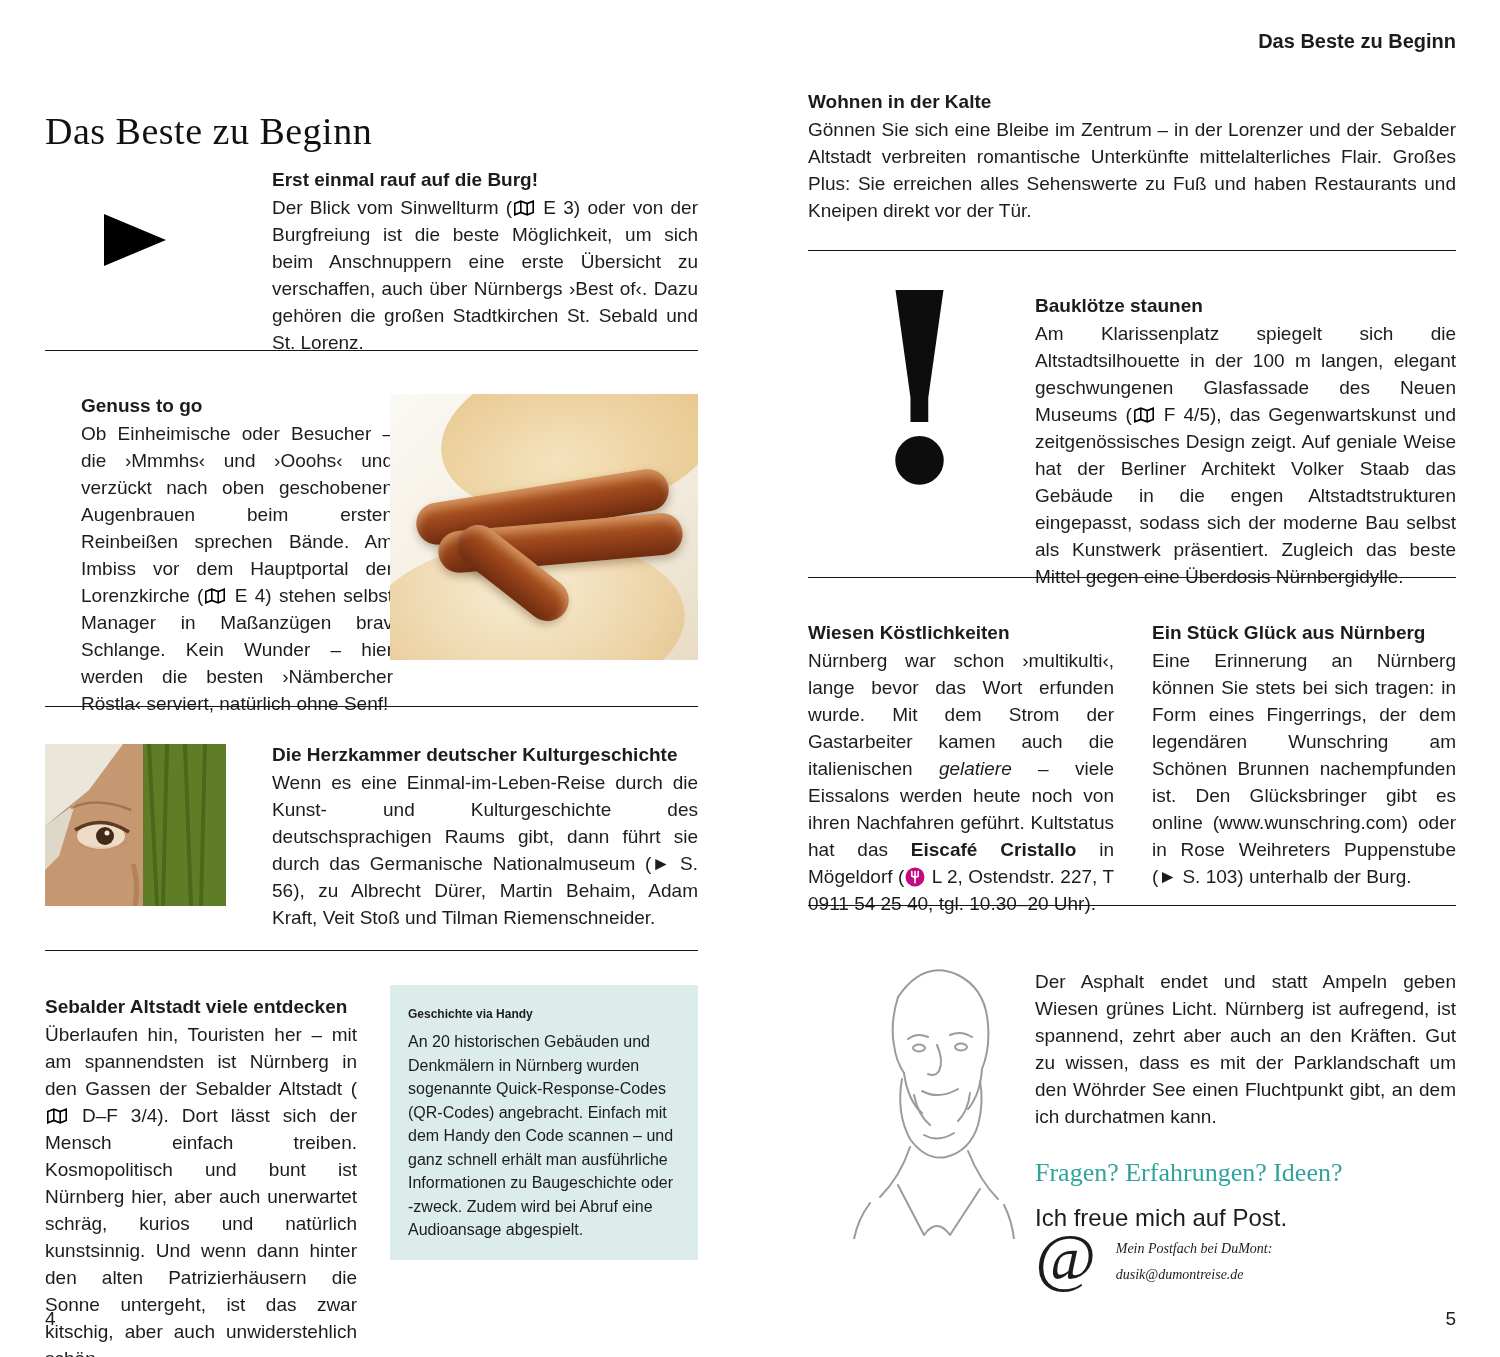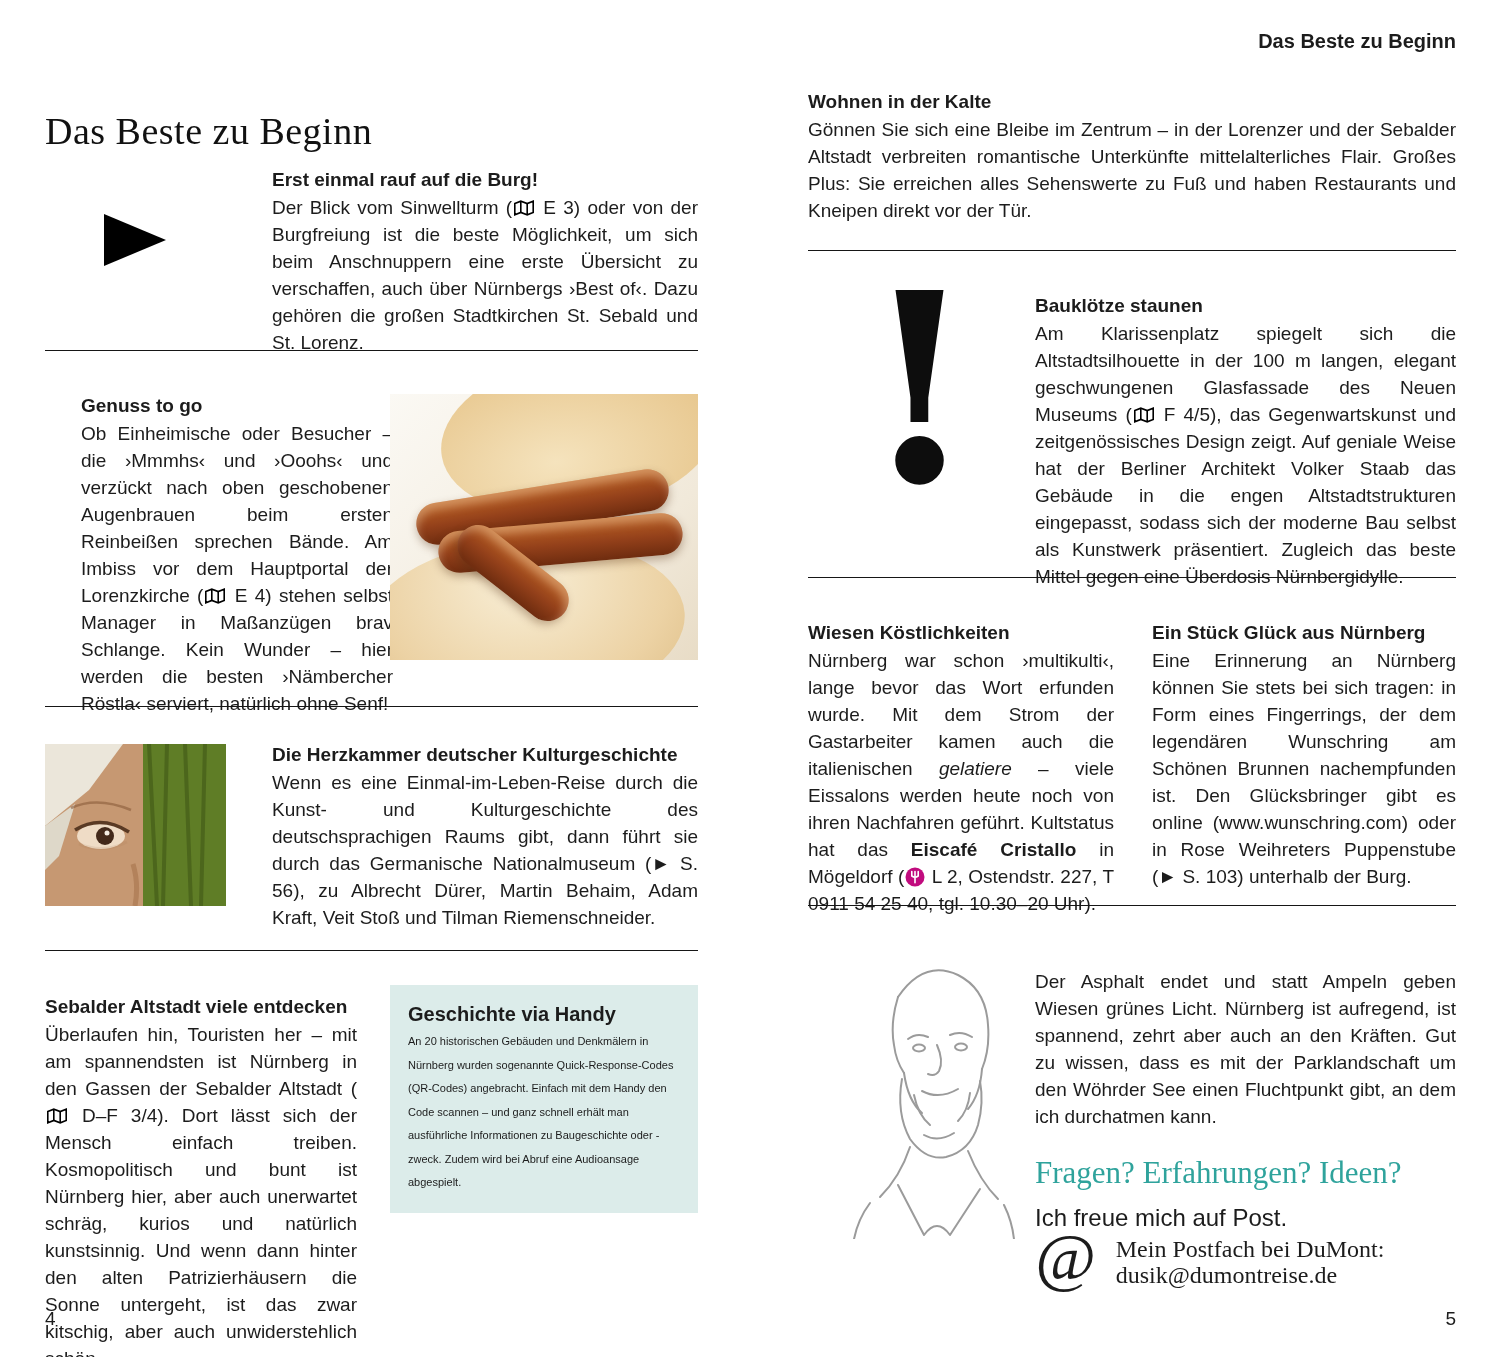--- a/index.html
+++ b/index.html
@@ -35,43 +35,43 @@
   .s1{width:255px;left:25px;top:92px;transform:rotate(-9deg);}
   .s2{width:245px;left:48px;top:128px;transform:rotate(-5deg);}
   .s3{width:130px;left:58px;top:158px;transform:rotate(38deg);}
   .rule-l2{left:45px;top:706px;width:653px;}
   .herz-img{left:45px;top:744px;width:181px;height:162px;overflow:hidden;}
   .herz-text{left:272px;top:741px;width:426px;}
   .rule-l3{left:45px;top:950px;width:653px;}
   .seb-text{left:45px;top:993px;width:312px;}
   .handy-box{left:390px;top:985px;width:308px;background:#dcecea;box-sizing:border-box;
              padding:17px 18px 18px 18px;}
-  .handy-box .sec-h{font-size:20px;line-height:24px;margin-bottom:4px;}
-  .handy-box .bodytext{font-size:11px;line-height:23.5px;text-align:left;}
+  .handy-box .sec-h{font-size:12px;line-height:24px;margin-bottom:4px;}
+  .handy-box .bodytext{font-size:16px;line-height:23.5px;text-align:left;}
   .pagenum-left{left:45px;top:1308px;}
   
   .running-header{left:956px;top:30px;width:500px;text-align:right;font-size:20px;font-weight:700;}
   .wohnen{left:808px;top:88px;width:648px;}
   .rule-r1{left:808px;top:250px;width:648px;}
   .excl{left:862px;top:258px;width:96px;text-align:center;font-family:"DejaVu Serif",serif;
         font-weight:700;font-size:262px;line-height:1;color:#0d0d0d;}
   .bau-text{left:1035px;top:292px;width:421px;}
   .rule-r2{left:808px;top:577px;width:648px;}
   .kalte{left:808px;top:619px;width:306px;}
   .glueck{left:1152px;top:619px;width:304px;}
   .rule-r3{left:808px;top:905px;width:648px;}
   .sketch{left:838px;top:943px;width:178px;height:296px;}
   .author-block{left:1035px;top:943px;width:421px;margin-top:25px;}
-  .cta{font-family:"Liberation Serif",serif;font-size:31px;line-height:36px;margin:25px 0 0 0;
+  .cta{font-family:"Liberation Serif",serif;font-size:26px;line-height:36px;margin:25px 0 0 0;
        font-weight:500;}
   .cta-sub{font-size:24px;line-height:27px;margin:13px 0 0 0;}
   .mail-block{left:1035px;top:1224px;width:421px;display:flex;gap:20px;align-items:flex-start;}
   .at{font-family:"Liberation Serif",serif;font-style:italic;font-size:66px;line-height:.95;
       margin-top:2px;}
-  .mail-lines{font-family:"Liberation Serif",serif;font-size:24px;
+  .mail-lines{font-family:"Liberation Serif",serif;font-style:italic;font-size:14px;
       line-height:26px;padding-top:12px;}
   .pagenum-right{left:1256px;top:1308px;width:200px;text-align:right;}
   
   .ic-map{display:inline-block;width:22px;height:16px;vertical-align:-2px;margin:0 1px;}
   .ic-fork{display:inline-block;width:20px;height:20px;vertical-align:-4px;margin:0 1px;}
 </style>
 </head>
 <body>
 
 <div class="sheet">

